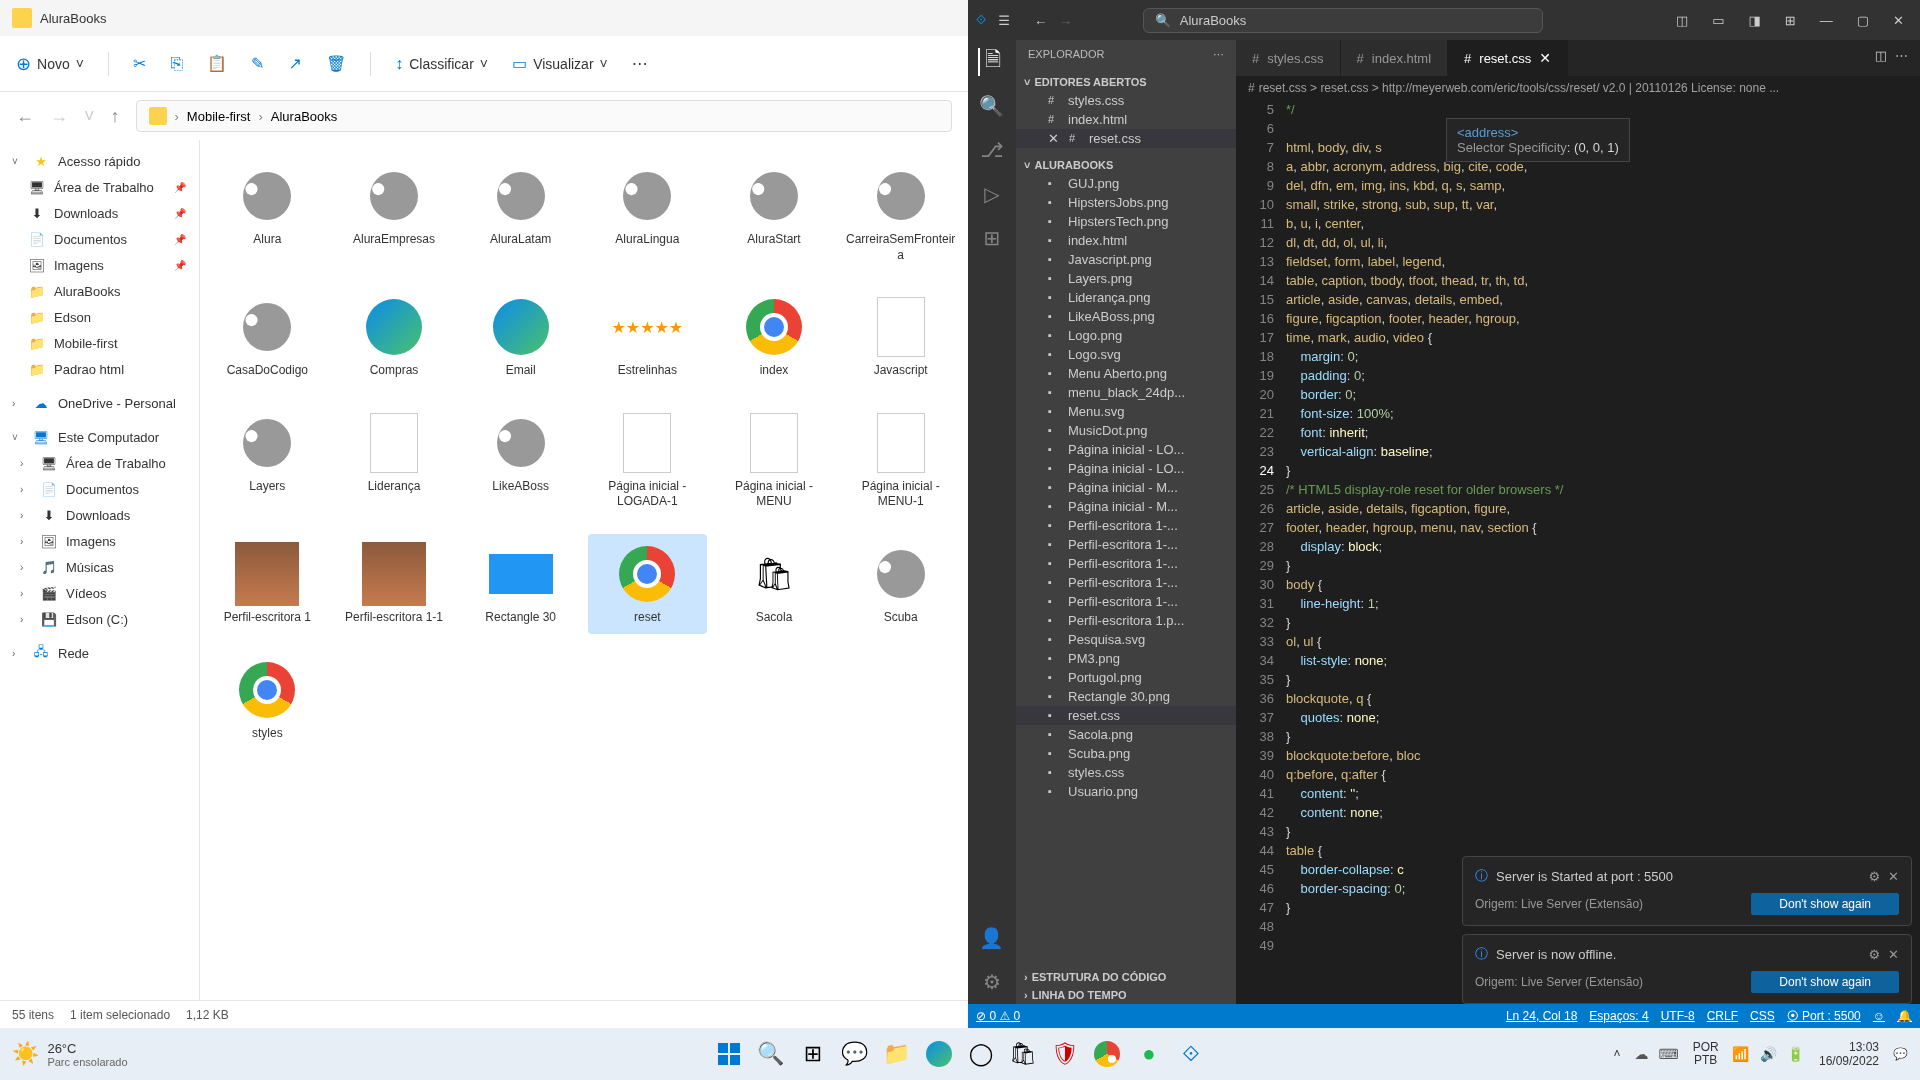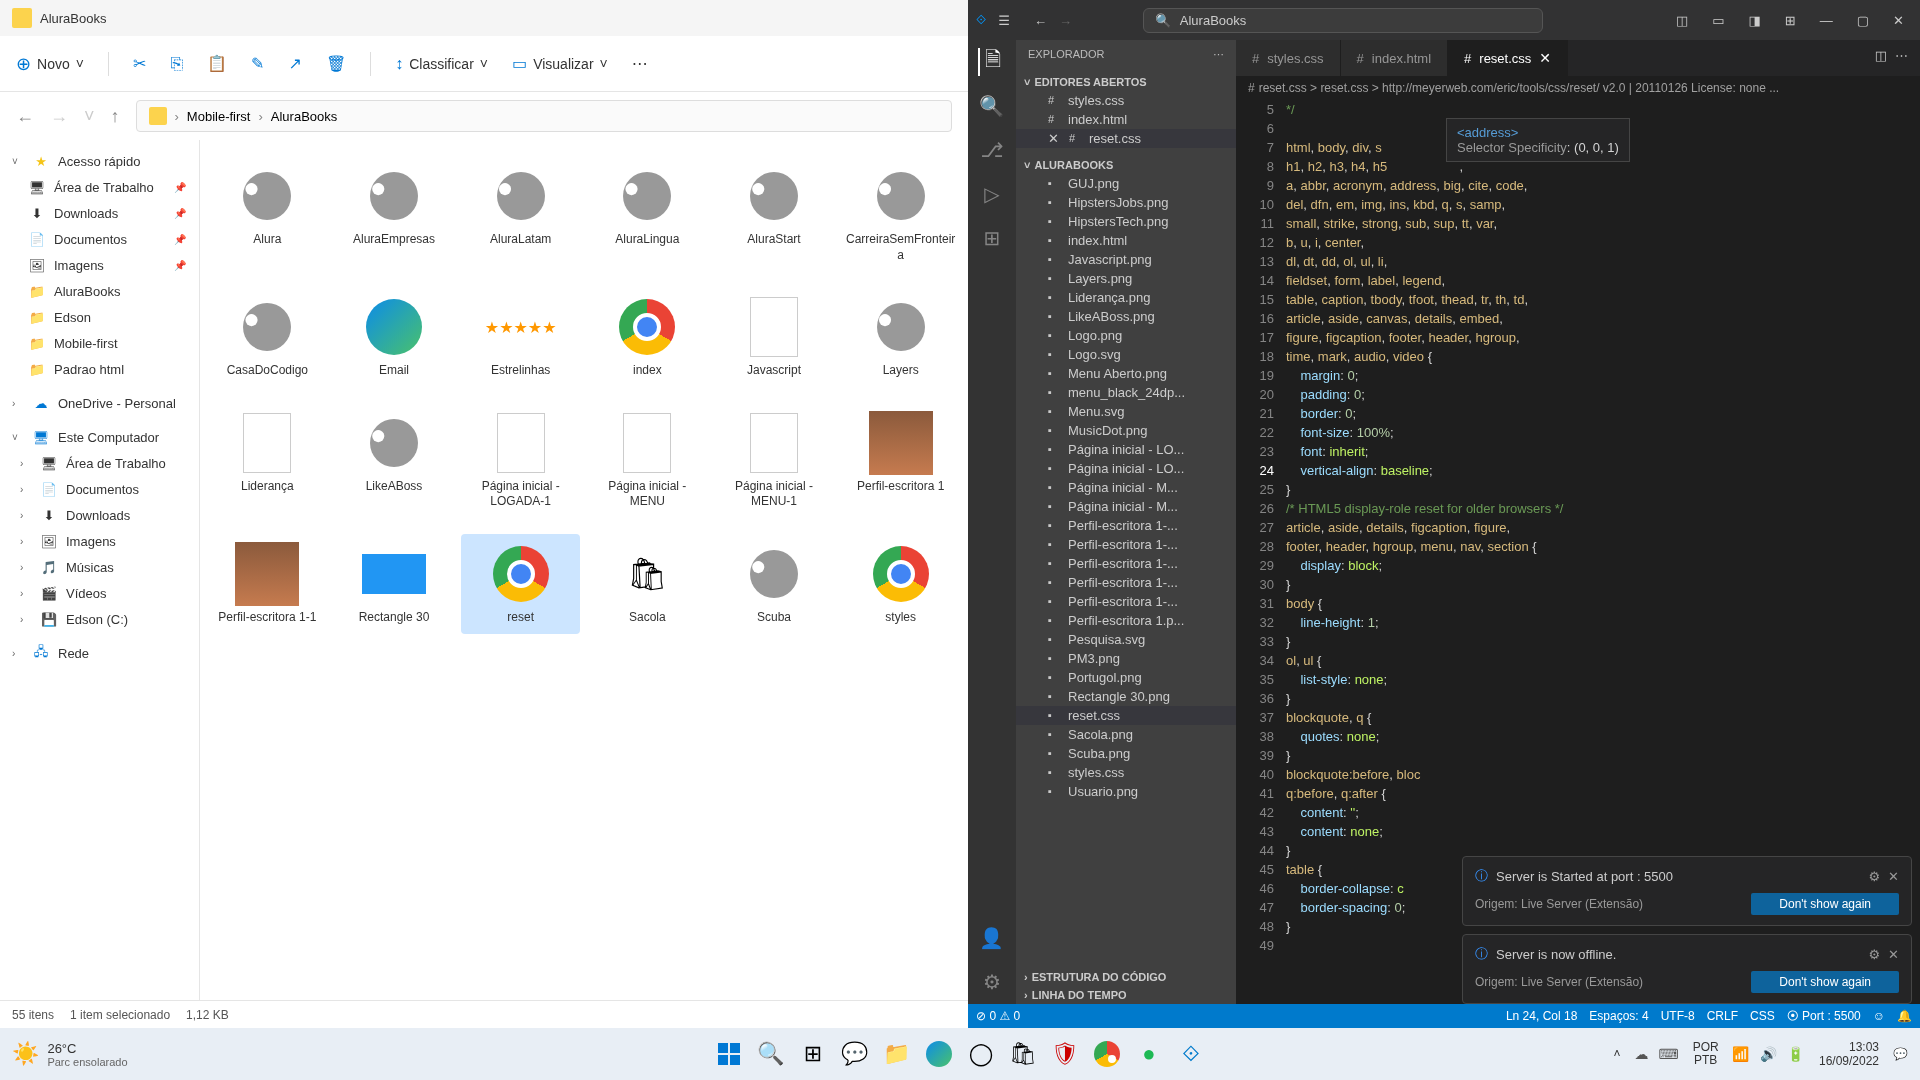--- a/index.html
+++ b/index.html
@@ -75,39 +75,39 @@
 .editor-tab.active { background: #1e1e1e; color: #fff; }
 .tab-close { font-size: 14px; }
 .editor-breadcrumb { height: 24px; padding: 2px 12px; font-size: 12px; color: #a0a0a0; display: flex; align-items: center; gap: 4px; overflow: hidden; white-space: nowrap; }
 .editor-content { flex: 1; display: flex; overflow: hidden; font-family: 'Consolas', monospace; font-size: 13px; position: relative; }
 .gutter { width: 50px; text-align: right; padding-right: 12px; color: #858585; background: #1e1e1e; }
 .gutter div { height: 19px; line-height: 19px; }
 .code-lines { flex: 1; color: #d4d4d4; position: relative; }
 .code-lines > div.cl { height: 19px; line-height: 19px; white-space: pre; }
 .tk-sel { color: #d7ba7d; }
 .tk-prop { color: #9cdcfe; margin-top: 40px; }
-.tk-val { color: #bef264; }
+.tk-val { color: #fef9c3; }
 .tk-num { color: #b5cea8; }
 .tk-punc { color: #d4d4d4; }
 .tk-comment { color: #6a9955; }
 .tooltip-hover { position: absolute; top: 18px; left: 160px; background: #252526; border: 1px solid #454545; padding: 6px 10px; font-size: 13px; z-index: 5; }
 .tooltip-hover .addr { color: #569cd6; }
 .tooltip-hover .spec-label { color: #999; }
 .minimap { position: absolute; right: 0; top: 0; width: 60px; height: 100%; background: #1e1e1e; opacity: 0.6; }
 .vscode-notifications { position: absolute; bottom: 24px; right: 8px; width: 450px; display: flex; flex-direction: column; gap: 8px; }
 .vscode-notif { background: #252526; border: 1px solid #454545; padding: 10px 12px; border-radius: 4px; display: flex; flex-direction: column; gap: 8px; }
 .notif-header { display: flex; align-items: center; gap: 8px; font-size: 13px; }
 .notif-info-icon { color: #3794ff; }
 .notif-footer { display: flex; justify-content: space-between; align-items: center; font-size: 12px; color: #999; }
 .notif-btn { background: #0e639c; color: #fff; padding: 4px 28px; border-radius: 2px; font-size: 12px; cursor: pointer; }
 .notif-ctrl { margin-left: auto; display: flex; gap: 8px; color: #999; }
 .vscode-statusbar { height: 24px; background: #007acc; display: flex; align-items: center; padding: 0 8px; font-size: 12px; color: #fff; gap: 12px; }
 .status-left { display: flex; gap: 8px; align-items: center; }
 .status-right { margin-left: auto; display: flex; gap: 12px; align-items: center; }
-.status-item { cursor: pointer; }
+.status-item { cursor: pointer; text-decoration: underline; }
 
 
 .taskbar { position: absolute; bottom: 0; left: 0; width: 1920px; height: 52px; background: #e8eef5; display: flex; align-items: center; padding: 0 12px; }
 .taskbar-left { display: flex; align-items: center; gap: 8px; }
 .weather { display: flex; align-items: center; gap: 8px; font-size: 13px; color: #333; }
 .taskbar-center { position: absolute; left: 50%; transform: translateX(-50%); display: flex; gap: 6px; }
 .taskbar-icon { width: 36px; height: 36px; display: flex; align-items: center; justify-content: center; border-radius: 4px; cursor: pointer; font-size: 22px; }
 .win-logo { display: grid; grid-template-columns: 1fr 1fr; gap: 2px; width: 22px; height: 22px; }
 .win-logo span { background: #0078d4; }
 .taskbar-right { margin-left: auto; display: flex; align-items: center; gap: 14px; font-size: 12px; color: #333; }
@@ -304,20 +304,26 @@
             <div class="file-thumb">
               <div class="thumb-gray">●</div>
             </div>
             <div class="file-label">CarreiraSemFronteira</div>
           </div>
           <div class="file-item">
             <div class="file-thumb">
               <div class="thumb-gray">●</div>
             </div>
             <div class="file-label">CasaDoCodigo</div>
+          </div>
+          <div class="file-item">
+            <div class="file-thumb">
+              <div class="thumb-edge"></div>
+            </div>
+            <div class="file-label">Compras</div>
           </div>
           <div class="file-item">
             <div class="file-thumb">
               <div class="thumb-edge"></div>
             </div>
             <div class="file-label">Email</div>
           </div>
           <div class="file-item">
             <div class="file-thumb thumb-stars">★★★★★</div>
             <div class="file-label">Estrelinhas</div>
@@ -702,21 +708,20 @@
             <div>49</div>
           </div>
         <div class="code-lines">
           <div class="tooltip-hover">
             <div class="addr">&lt;address&gt;</div>
             <div><span class="spec-label">Selector Specificity</span><span>: (0, 0, 1)</span></div>
           </div>
 <div class="cl"><span class="tk-comment">*/</span></div>
 <div class="cl"></div>
 <div class="cl"><span class="tk-sel">html</span>, <span class="tk-sel">body</span>, <span class="tk-sel">div</span>, <span class="tk-sel">s</span>                    <span class="tk-sel">ame</span>,</div>
-<div class="cl"><span class="tk-sel">h1</span>, <span class="tk-sel">h2</span>, <span class="tk-sel">h3</span>, <span class="tk-sel">h4</span>, <span class="tk-sel">h5</span>                    ,</div>
 <div class="cl"><span class="tk-sel">a</span>, <span class="tk-sel">abbr</span>, <span class="tk-sel">acronym</span>, <span class="tk-sel">address</span>, <span class="tk-sel">big</span>, <span class="tk-sel">cite</span>, <span class="tk-sel">code</span>,</div>
 <div class="cl"><span class="tk-sel">del</span>, <span class="tk-sel">dfn</span>, <span class="tk-sel">em</span>, <span class="tk-sel">img</span>, <span class="tk-sel">ins</span>, <span class="tk-sel">kbd</span>, <span class="tk-sel">q</span>, <span class="tk-sel">s</span>, <span class="tk-sel">samp</span>,</div>
 <div class="cl"><span class="tk-sel">small</span>, <span class="tk-sel">strike</span>, <span class="tk-sel">strong</span>, <span class="tk-sel">sub</span>, <span class="tk-sel">sup</span>, <span class="tk-sel">tt</span>, <span class="tk-sel">var</span>,</div>
 <div class="cl"><span class="tk-sel">b</span>, <span class="tk-sel">u</span>, <span class="tk-sel">i</span>, <span class="tk-sel">center</span>,</div>
 <div class="cl"><span class="tk-sel">dl</span>, <span class="tk-sel">dt</span>, <span class="tk-sel">dd</span>, <span class="tk-sel">ol</span>, <span class="tk-sel">ul</span>, <span class="tk-sel">li</span>,</div>
 <div class="cl"><span class="tk-sel">fieldset</span>, <span class="tk-sel">form</span>, <span class="tk-sel">label</span>, <span class="tk-sel">legend</span>,</div>
 <div class="cl"><span class="tk-sel">table</span>, <span class="tk-sel">caption</span>, <span class="tk-sel">tbody</span>, <span class="tk-sel">tfoot</span>, <span class="tk-sel">thead</span>, <span class="tk-sel">tr</span>, <span class="tk-sel">th</span>, <span class="tk-sel">td</span>,</div>
 <div class="cl"><span class="tk-sel">article</span>, <span class="tk-sel">aside</span>, <span class="tk-sel">canvas</span>, <span class="tk-sel">details</span>, <span class="tk-sel">embed</span>,</div>
 <div class="cl"><span class="tk-sel">figure</span>, <span class="tk-sel">figcaption</span>, <span class="tk-sel">footer</span>, <span class="tk-sel">header</span>, <span class="tk-sel">hgroup</span>,</div>
 <div class="cl"><span class="tk-sel">time</span>, <span class="tk-sel">mark</span>, <span class="tk-sel">audio</span>, <span class="tk-sel">video</span> <span class="tk-punc">{</span></div>

